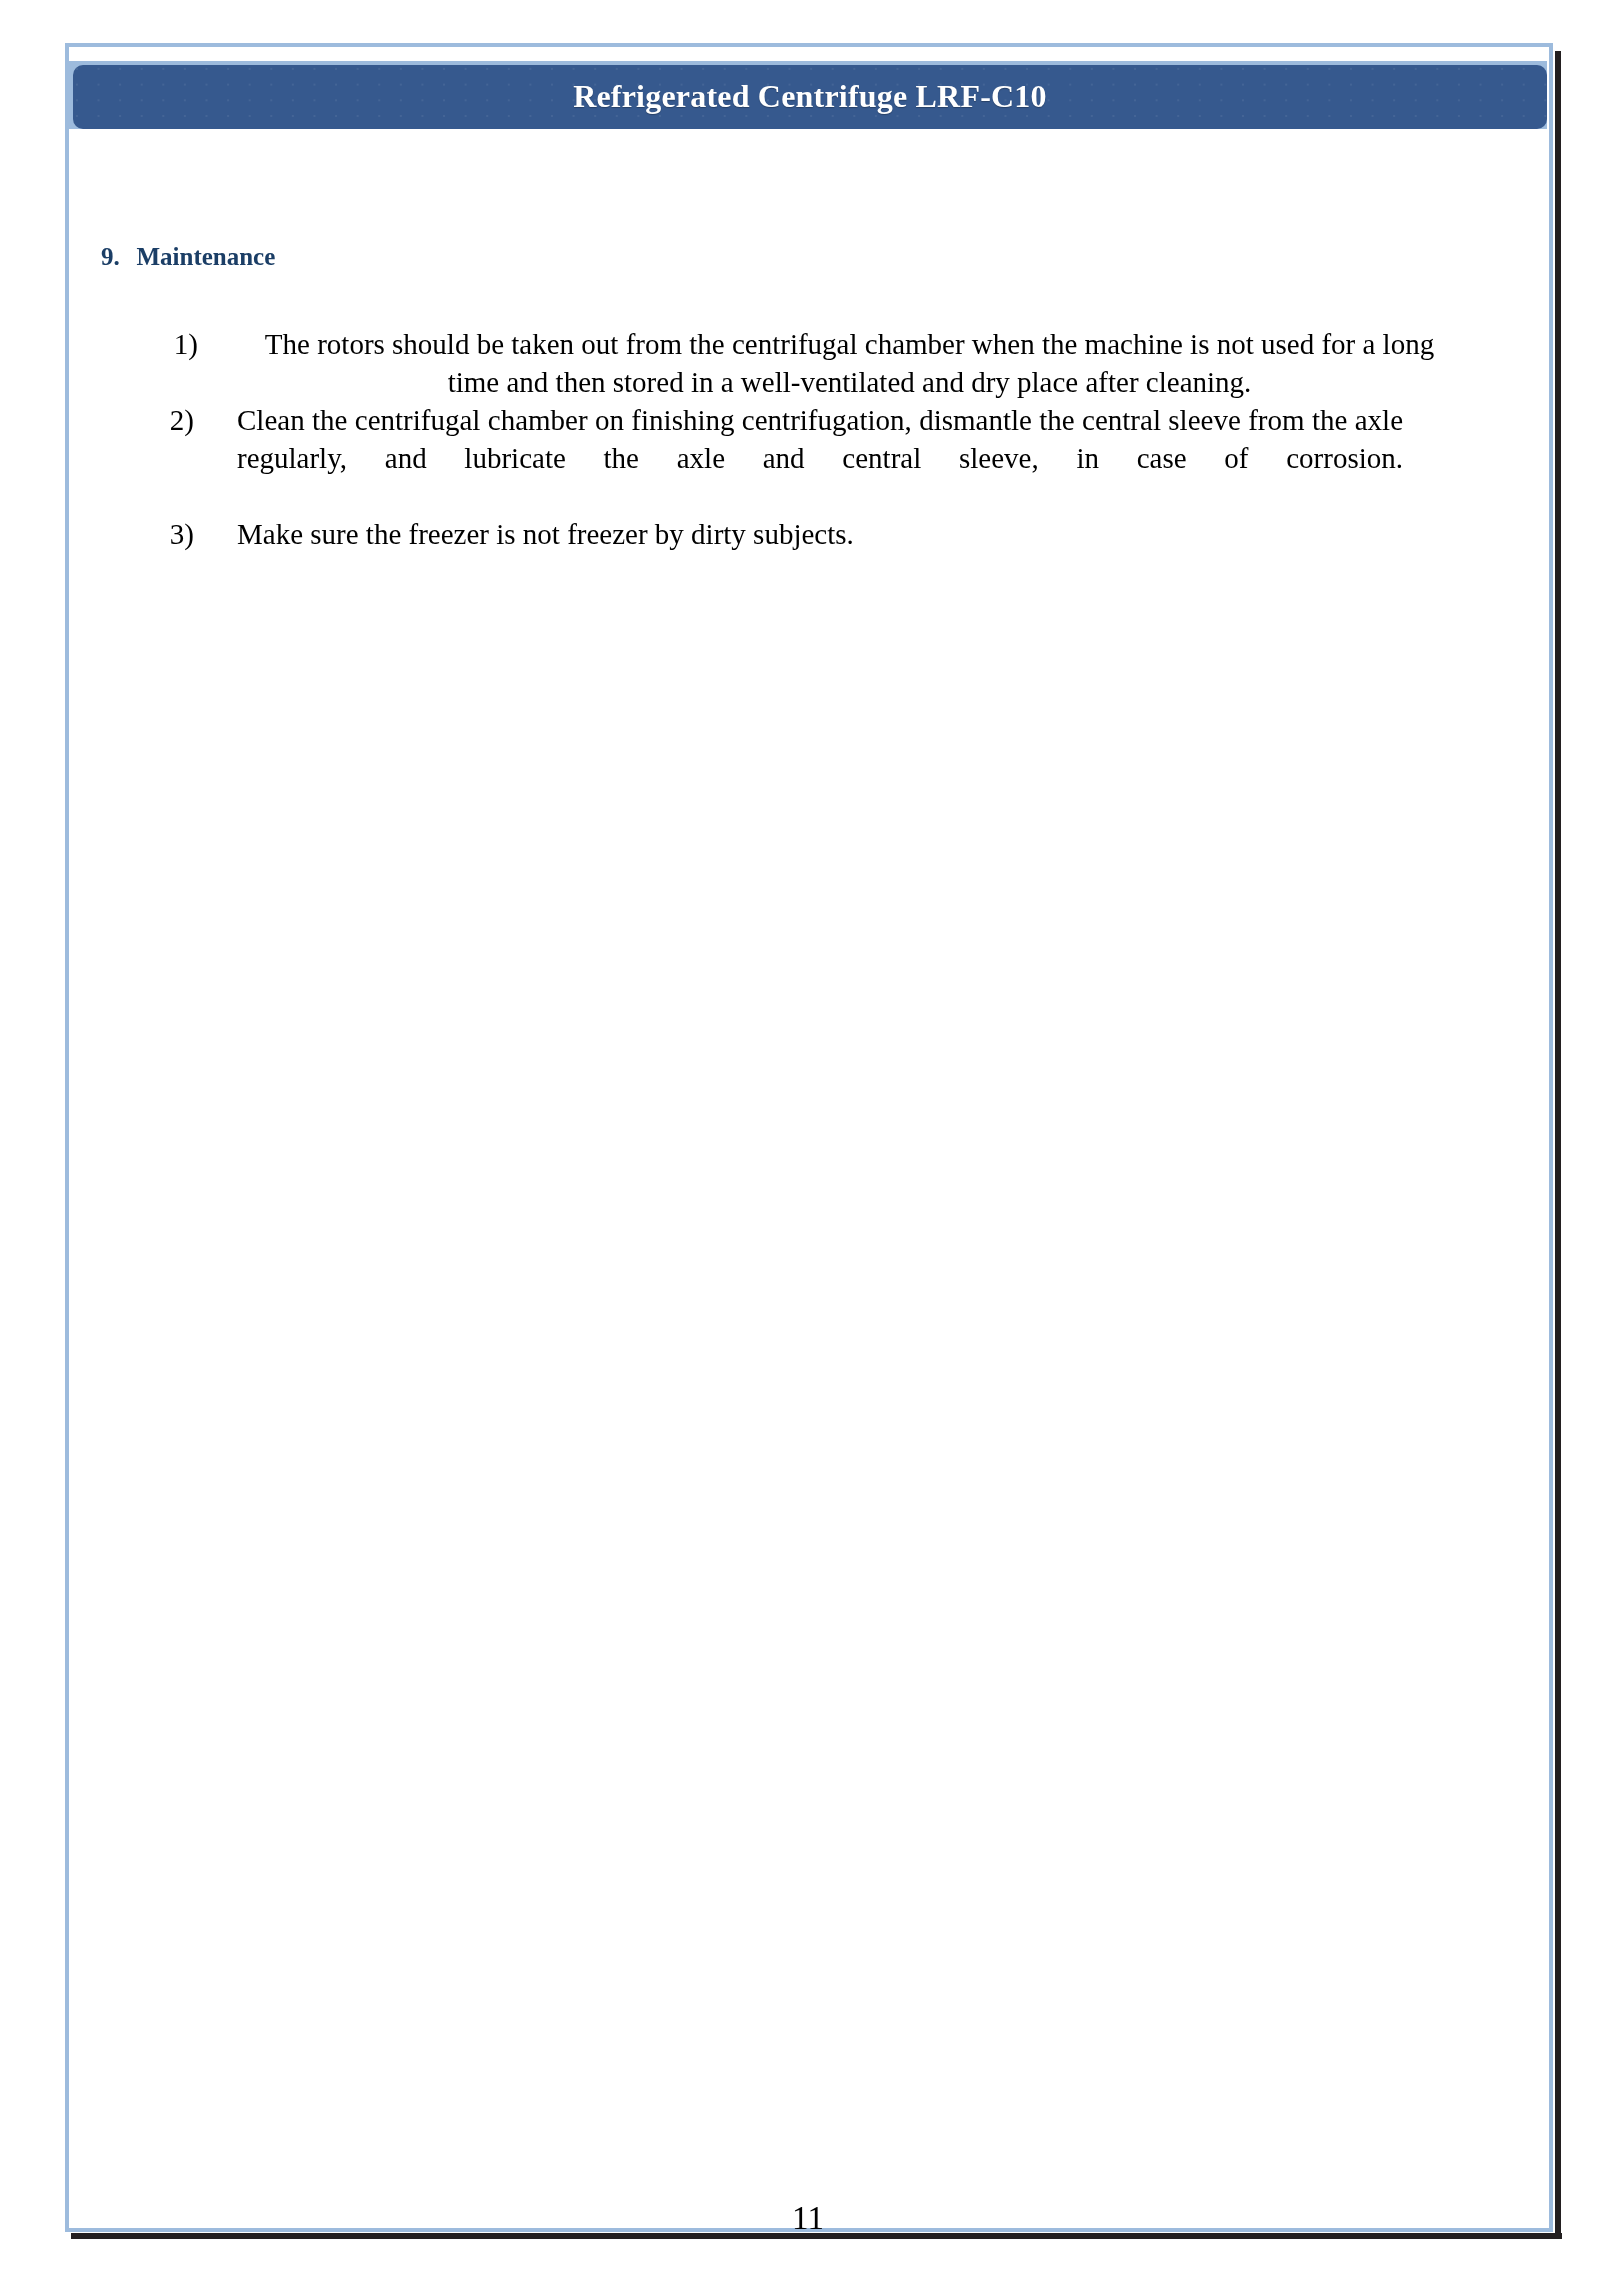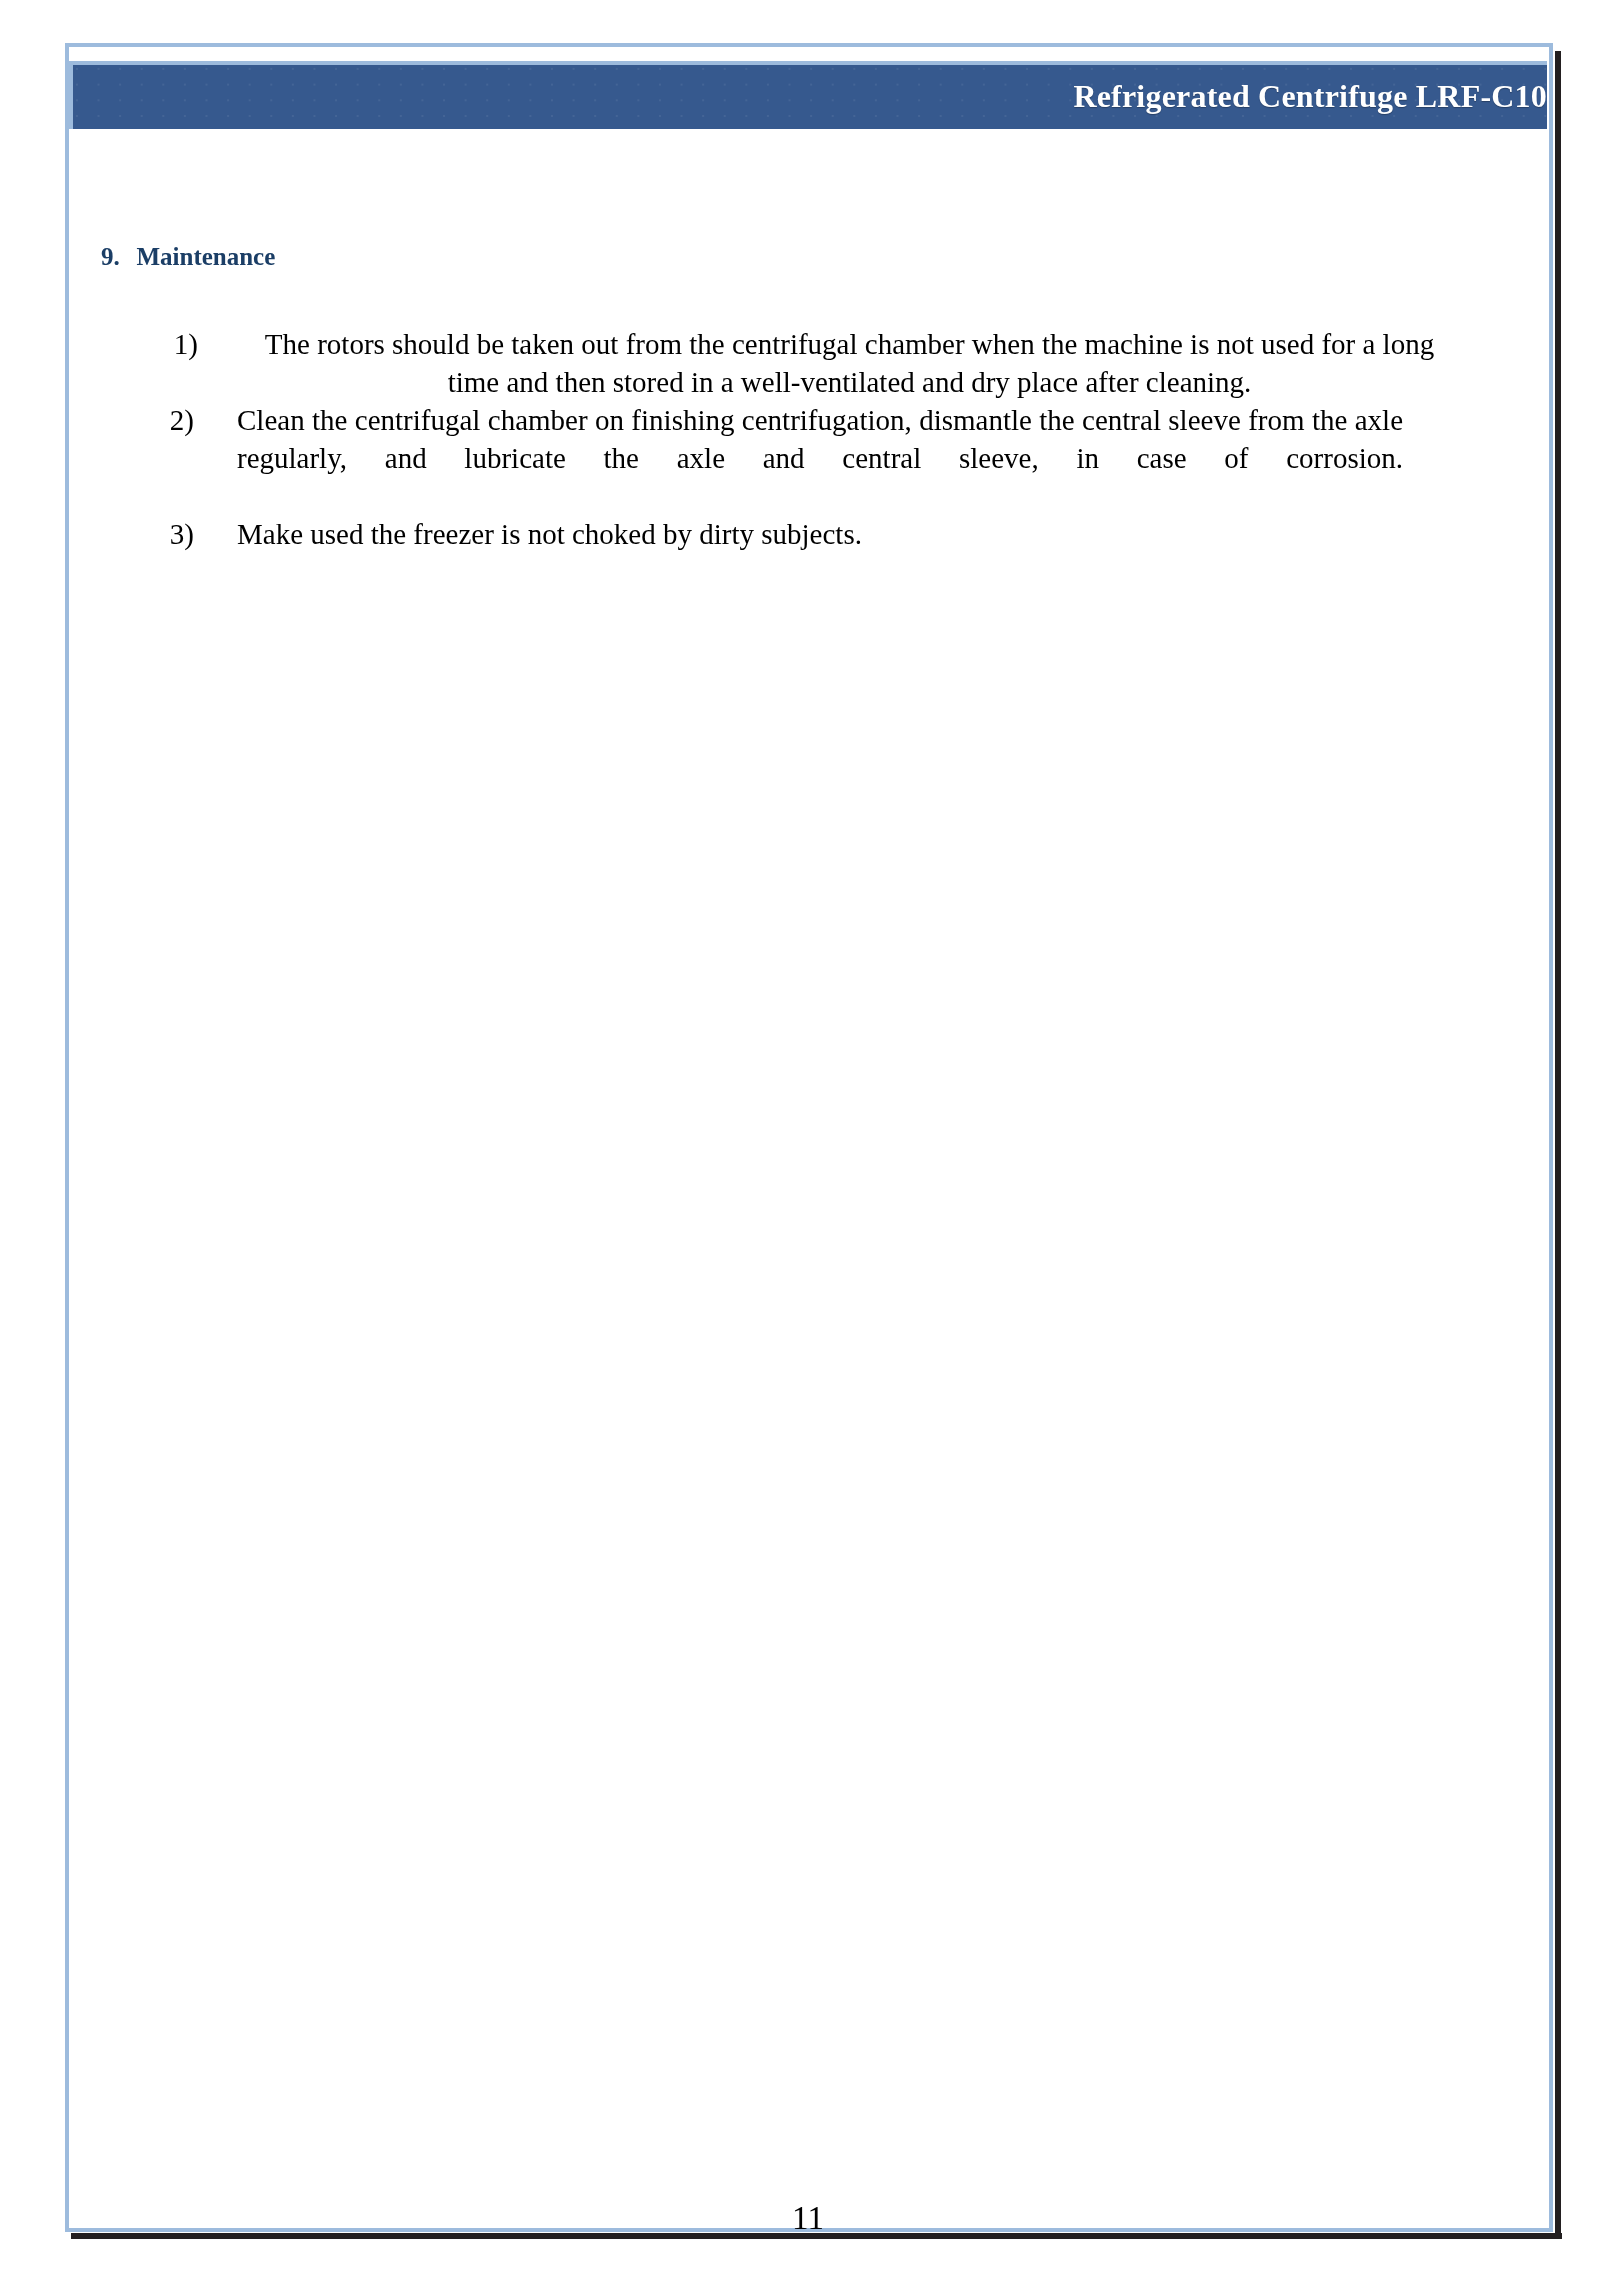--- a/index.html
+++ b/index.html
@@ -57,22 +57,23 @@
   }
   .header-inner {
     width: 100%;
     height: 100%;
     background: #36598e;           
     background-image:
       radial-gradient(circle at 3.9px 3.9px, rgba(255,255,255,0.07) 1px, transparent 1px);
     background-size: 21.6px 15.7px;
     display: flex;
     align-items: center;
-    justify-content: flex-end;
+    justify-content: center;
     box-sizing: border-box;
+    border-radius: 10px;
   }
   .header-title {
     color: #ffffff;
     font-family: "Liberation Serif", "DejaVu Serif", serif;
     font-weight: bold;
     font-size: 32px;
     letter-spacing: 0.2px;
     text-shadow: 0 1px 1px rgba(0,0,0,0.28);
     white-space: nowrap;
   }
@@ -167,21 +168,21 @@
       <li class="list-item item-1">
         <span class="marker">1)</span>
         <span class="body">The rotors should be taken out from the centrifugal chamber when the machine is not used for a long time and then stored in a well-ventilated and dry place after cleaning.</span>
       </li>
       <li class="list-item item-2">
         <span class="marker">2)</span>
         <span class="body">Clean the centrifugal chamber on finishing centrifugation, dismantle the central sleeve from the axle regularly, and lubricate the axle and central sleeve, in case of corrosion.</span>
       </li>
       <li class="list-item item-3">
         <span class="marker">3)</span>
-        <span class="body">Make used the freezer is not choked by dirty subjects.</span>
+        <span class="body">Make sure the freezer is not freezer by dirty subjects.</span>
       </li>
     </ol>
 
     <div class="page-number">11</div>
 
   </div>
 </div>
 
 
 </body></html>

